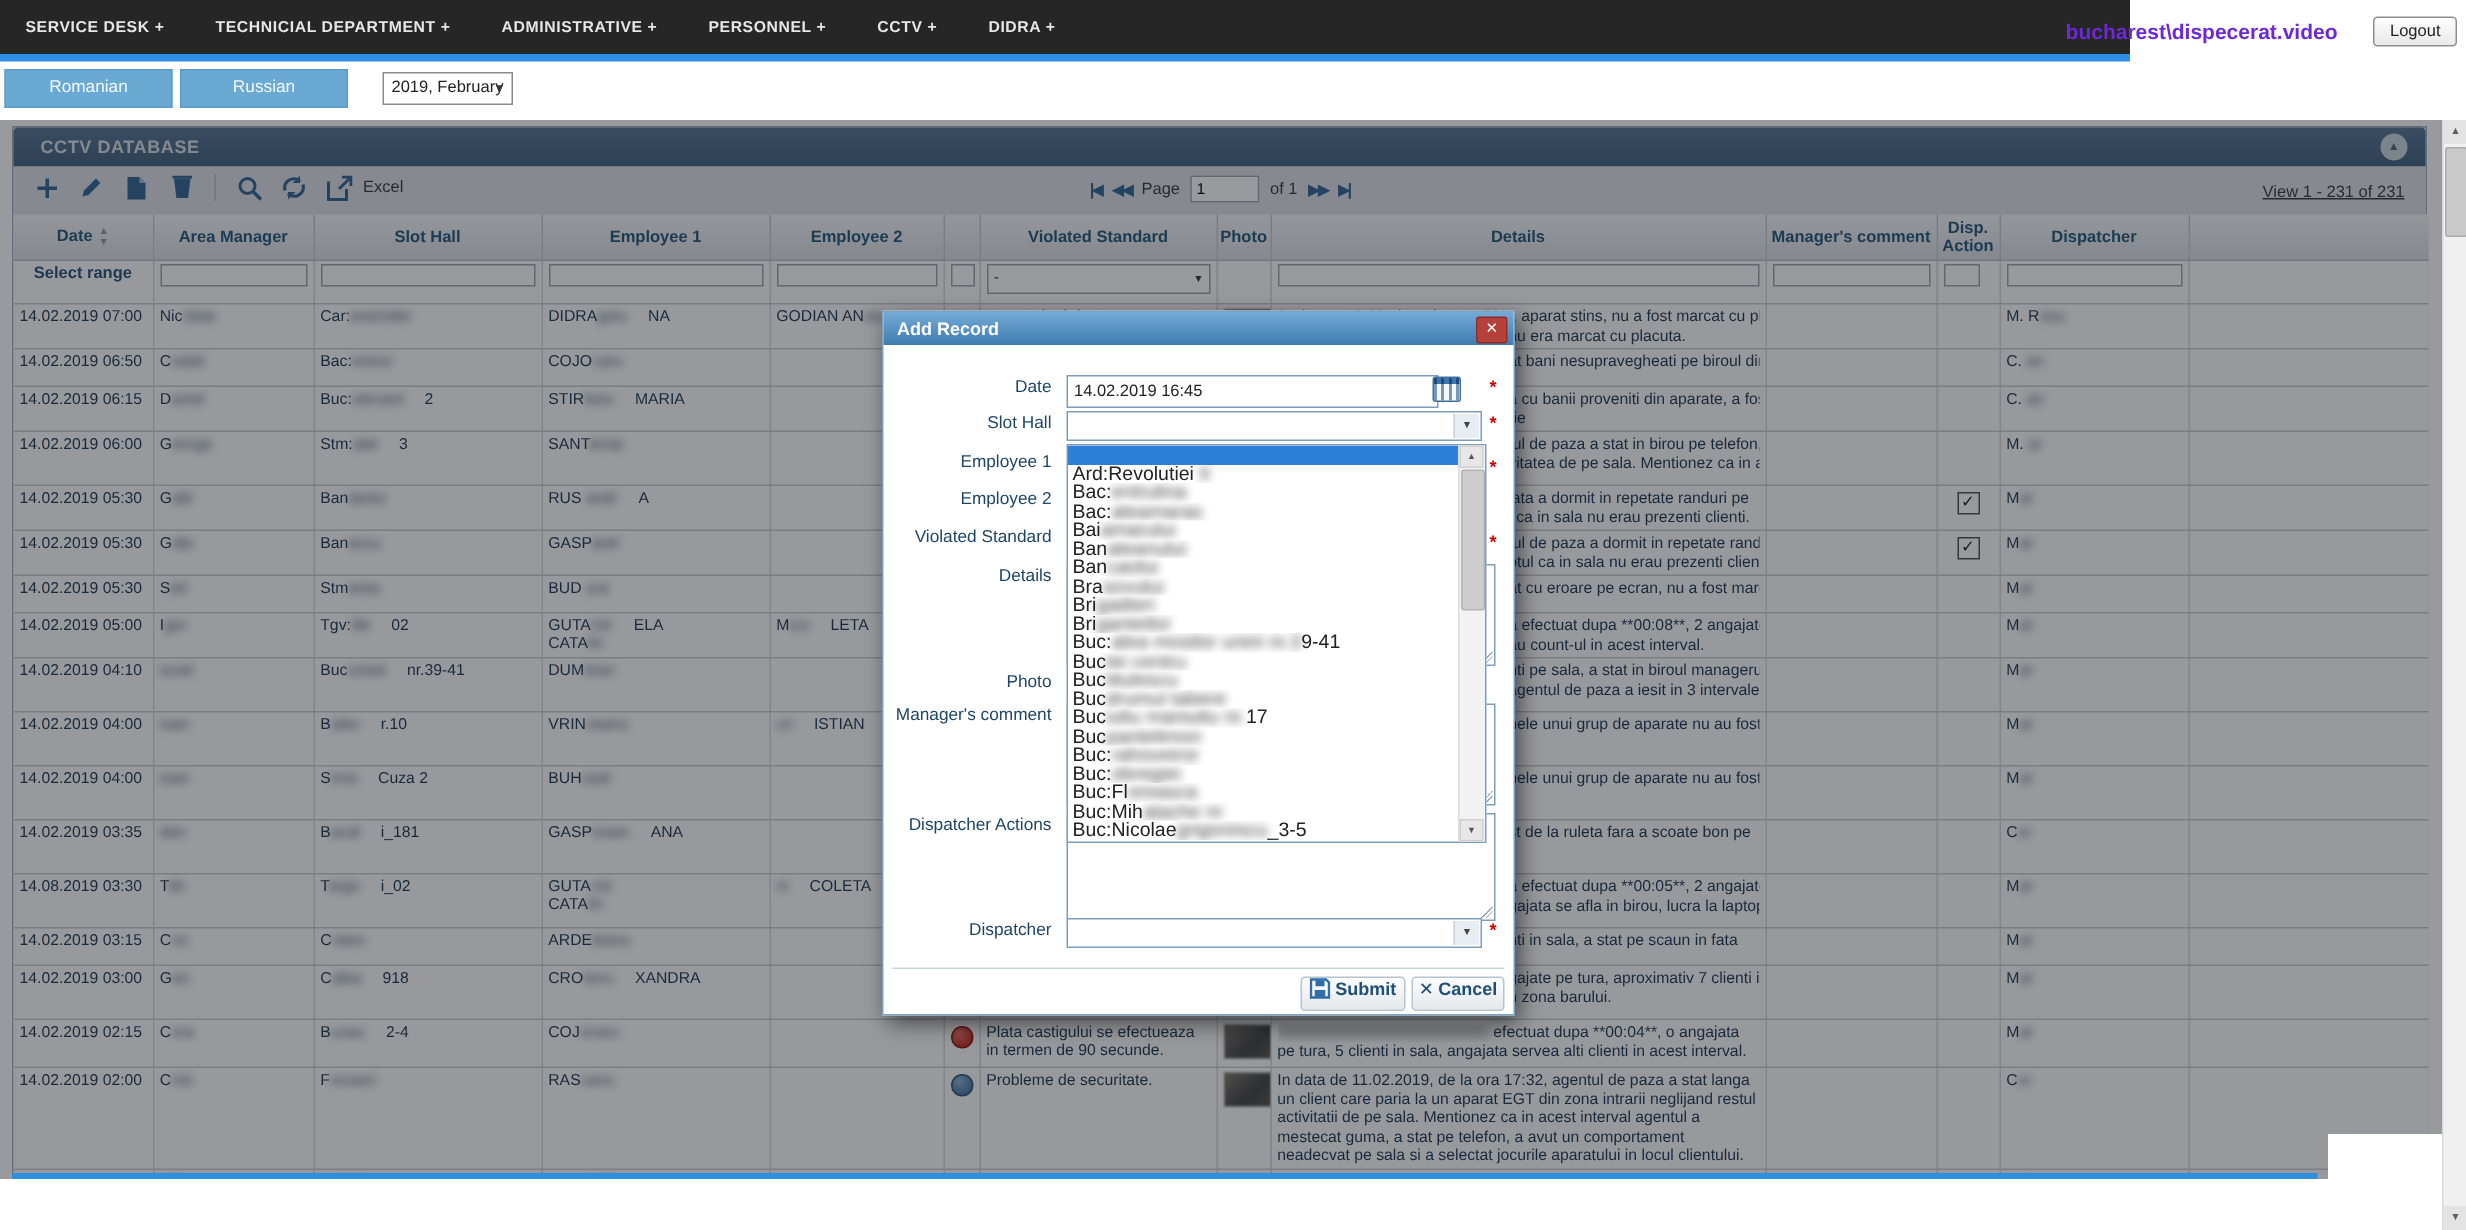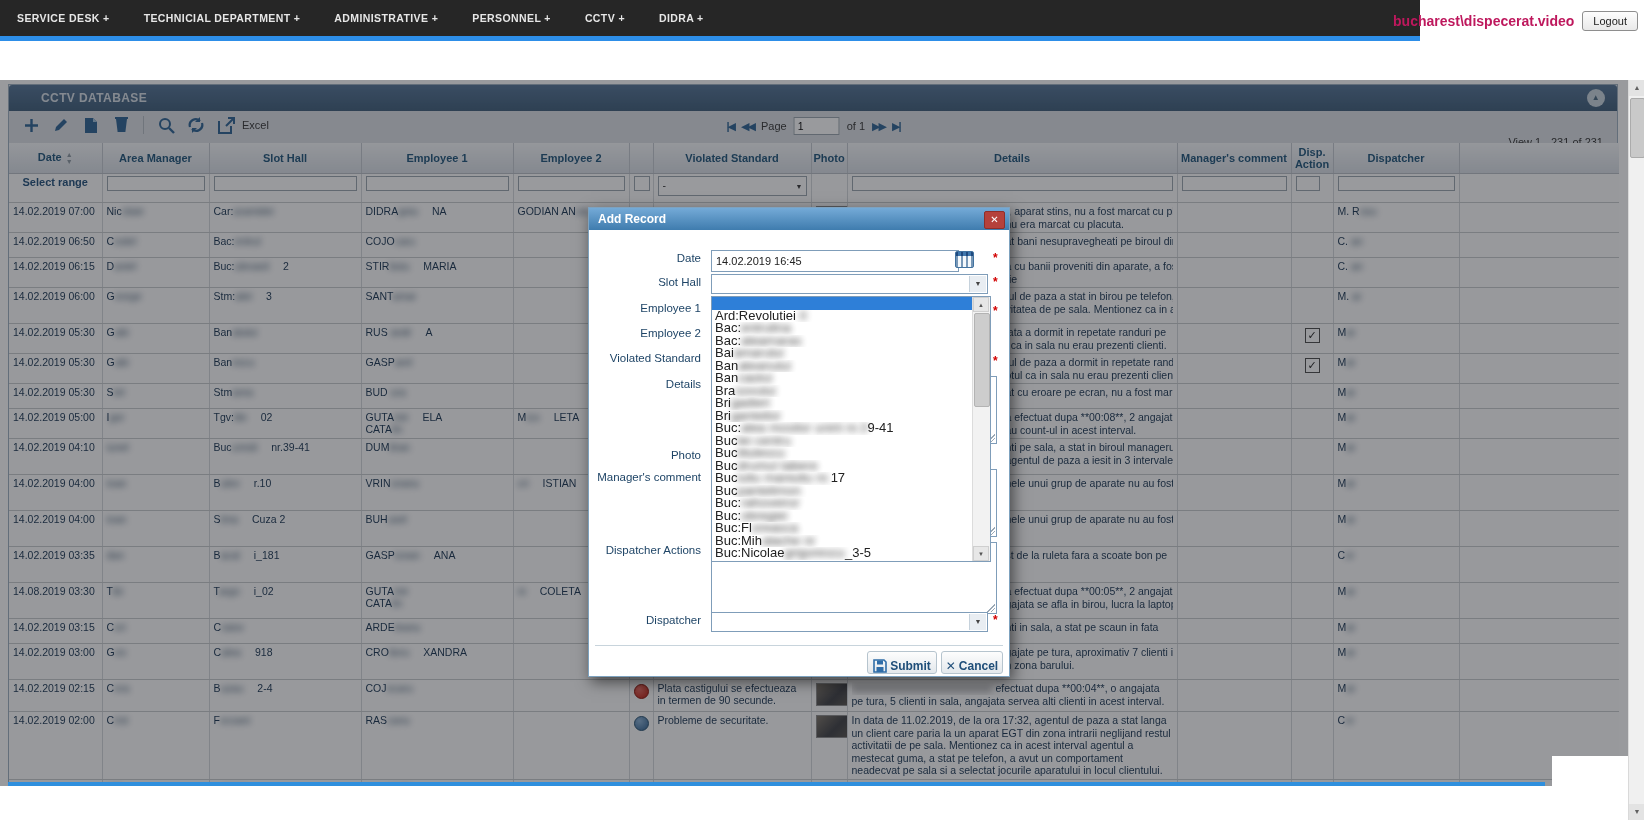--- a/index.html
+++ b/index.html
@@ -5,42 +5,42 @@
   html,body{margin:0;padding:0;background:#fff;}
   #app{position:relative;width:1644px;height:820px;overflow:hidden;background:#fff;
        font-family:"Liberation Sans","DejaVu Sans",sans-serif;}
   .abs{position:absolute;}
 
   
   #topbar{left:0;top:0;width:1420px;height:36px;background:#262626;display:flex;align-items:center;z-index:5;}
   .navitem{color:#e6e6e6;font-size:10.5px;font-weight:bold;letter-spacing:.4px;padding:0 17px;cursor:pointer;white-space:nowrap;}
   #accent{left:0;top:36px;width:1420px;height:5px;background:#2d8ee8;z-index:5;}
   #userzone{left:1420px;top:0;width:224px;height:41px;background:#fff;display:flex;align-items:center;justify-content:flex-end;z-index:5;}
-  #username{font-size:14px;font-weight:bold;color:#be185d;margin-right:8px;white-space:nowrap;}
+  #username{font-size:14px;font-weight:bold;color:#6d28d9;margin-right:24px;white-space:nowrap;}
   #logoutbtn{font-size:11px;color:#222;background:linear-gradient(#fdfdfd,#e9e9e9);border:1px solid #8e8e8e;border-radius:3px;padding:3px 10px;margin-right:6px;cursor:pointer;}
 
   
   #langbar{left:0;top:41px;width:1644px;height:39px;background:#fff;z-index:4;}
   .langbtn{position:absolute;top:5px;height:24px;width:110px;background:#69a9d2;border:1px solid #5d9cc5;color:#f2f8fc;font-size:11.5px;text-align:center;line-height:23px;cursor:pointer;}
   #periodsel{position:absolute;left:255px;top:7px;width:80px;height:20px;background:#fff;border:1px solid #8b8b8b;font-size:11px;color:#222;line-height:18px;padding-left:5px;cursor:pointer;}
   #periodsel .car{position:absolute;right:4px;top:1px;font-size:8px;color:#333;}
 
   
   #gridpanel{left:8px;top:84px;width:1610px;height:698px;background:#eef0f3;border:1px solid #9db0bf;box-sizing:border-box;z-index:1;}
-  #gridtitle{position:relative;height:26px;background:linear-gradient(#527294,#3d5c78);border-radius:3px 3px 0 0;color:#d9e1e8;font-size:12px;font-weight:bold;line-height:26px;padding-left:32px;letter-spacing:.4px;}
+  #gridtitle{position:relative;height:26px;background:linear-gradient(#527294,#3d5c78);border-radius:3px 3px 0 0;color:#d9e1e8;font-size:12px;font-weight:bold;line-height:26px;padding-left:18px;letter-spacing:.4px;}
   #collapsebtn{position:absolute;right:12px;top:4px;width:18px;height:18px;border-radius:50%;background:#c9d5de;color:#4a6880;font-size:8px;text-align:center;line-height:18px;cursor:pointer;}
   #toolbar{position:relative;height:32px;background:#dde1e6;border-bottom:1px solid #c2c8cf;}
   .tbrow{position:absolute;left:12px;top:4px;display:flex;align-items:center;gap:10px;}
   .tbicon{width:20px;height:20px;display:flex;align-items:center;justify-content:center;cursor:pointer;}
   .tbsep{width:1px;height:18px;background:#b5bcc4;margin:0 2px;}
   .tblabel{font-size:11px;color:#333;margin-left:-4px;}
   #pager{position:absolute;left:50%;transform:translateX(-50%);top:6px;display:flex;align-items:center;gap:7px;font-size:11px;color:#333;}
   .pgico{color:#2b6293;font-size:11px;font-weight:bold;cursor:pointer;letter-spacing:-2px;}
   #pageinput{width:38px;height:14px;border:1px solid #9aa4ad;font-size:10.5px;padding:1px 3px;}
-  #viewcount{position:absolute;right:14px;top:25px;font-size:11px;color:#333;text-decoration:underline;}
+  #viewcount{position:absolute;right:14px;top:11px;font-size:11px;color:#333;text-decoration:underline;}
 
   
   #tablewrap{position:absolute;left:0;top:58px;width:1610px;height:640px;overflow:hidden;background:#fdfdfd;}
   table.grid{border-collapse:collapse;table-layout:fixed;width:1610px;}
   table.grid th{height:30px;background:linear-gradient(#f7f9fb,#d9dfe6);color:#1d5379;font-size:11px;font-weight:bold;text-align:center;border-right:1px solid #c4c9cf;border-bottom:1px solid #b8bec5;padding:0 2px;overflow:hidden;white-space:normal;line-height:12px;cursor:pointer;}
   tr.fltrow td{background:#e7eaee;height:24px;border-right:1px solid #cfd3d8;border-bottom:1px solid #b8bec5;padding:2px 3px;vertical-align:middle;}
   .fltinput{width:100%;height:15px;border:1px solid #9aa4ad;box-sizing:border-box;font-size:10px;background:#fff;}
   .fltsel{position:relative;height:18px;border:1px solid #9aa4ad;background:#fff;font-size:10.5px;color:#333;line-height:16px;padding-left:4px;cursor:pointer;}
   .fltsel .car{position:absolute;right:3px;top:2px;font-size:7px;color:#333;}
   #selrange{font-size:11px;font-weight:bold;color:#1f4e79;text-align:center;display:block;cursor:pointer;}
@@ -82,21 +82,21 @@
      repeating-linear-gradient(90deg,#7d9cba 0 2px,transparent 2px 5px);background-blend-mode:multiply;cursor:pointer;}
   #ddlist{position:absolute;left:122px;top:88px;width:278px;height:264px;background:#fff;border:1px solid #7f9db9;z-index:10;display:flex;}
   #dditems{width:261px;overflow:hidden;}
   .dditem{height:12.5px;line-height:12.5px;font-size:13px;color:#222;padding-left:3px;white-space:nowrap;overflow:hidden;cursor:pointer;}
   .dditem.hl{background:#2e7fd8;}
   #ddsbar{width:17px;background:#f2f2f2;border-left:1px solid #dcdcdc;position:relative;}
   .ddarr{width:16px;height:15px;background:#e7e7e7;border:1px solid #cfcfcf;box-sizing:border-box;color:#555;font-size:6px;text-align:center;line-height:14px;cursor:pointer;}
   #ddthumb{position:absolute;left:1px;top:16px;width:14px;height:92px;background:#cdcdcd;border:1px solid #b3b3b3;border-radius:2px;cursor:grab;}
   #dddown{position:absolute;bottom:0;left:0;}
   #msep{position:absolute;left:6px;top:437px;width:408px;border-top:1px solid #c8d4dc;}
-  .mbtn{position:absolute;top:443px;height:23px;background:linear-gradient(#fdfdfd,#e3e8ec);border:1px solid #b6c4ce;border-radius:3px;color:#1f4e79;font-size:12px;font-weight:bold;display:flex;align-items:flex-end;justify-content:center;gap:3px;cursor:pointer;box-sizing:border-box;}
+  .mbtn{position:absolute;top:443px;height:23px;background:linear-gradient(#fdfdfd,#e3e8ec);border:1px solid #b6c4ce;border-radius:3px;color:#1f4e79;font-size:12px;font-weight:bold;display:flex;align-items:flex-start;justify-content:center;gap:3px;cursor:pointer;box-sizing:border-box;}
   .xmark{color:#1f4e79;font-size:12px;font-weight:bold;}
 </style>
 </head>
 <body>
 
 <div id="app">
 
   <div id="topbar" class="abs">
       <div class="navitem">SERVICE DESK +</div>
       <div class="navitem">TECHNICIAL DEPARTMENT +</div>
@@ -104,20 +104,28 @@
       <div class="navitem">PERSONNEL +</div>
       <div class="navitem">CCTV +</div>
       <div class="navitem">DIDRA +</div>
     </div>
   <div id="accent" class="abs"></div>
   <div id="userzone" class="abs">
     <span id="username">bucharest\dispecerat.video</span>
     <button id="logoutbtn">Logout</button>
   </div>
 
+  <div id="langbar" class="abs">
+    <div class="langbtn" style="left:3px;">Romanian</div>
+    <div class="langbtn" style="left:120px;">Russian</div>
+    <div id="periodsel">
+      <span>2019, February</span>
+      <span class="car">▼</span>
+    </div>
+  </div>
 
   <div id="gridpanel" class="abs">
     <div id="gridtitle">
       <span>CCTV DATABASE</span>
       <div id="collapsebtn">▲</div>
     </div>
     <div id="toolbar">
       <div class="tbrow">
         <span class="tbicon">
           <svg width="15" height="15" viewBox="0 0 15 15">

